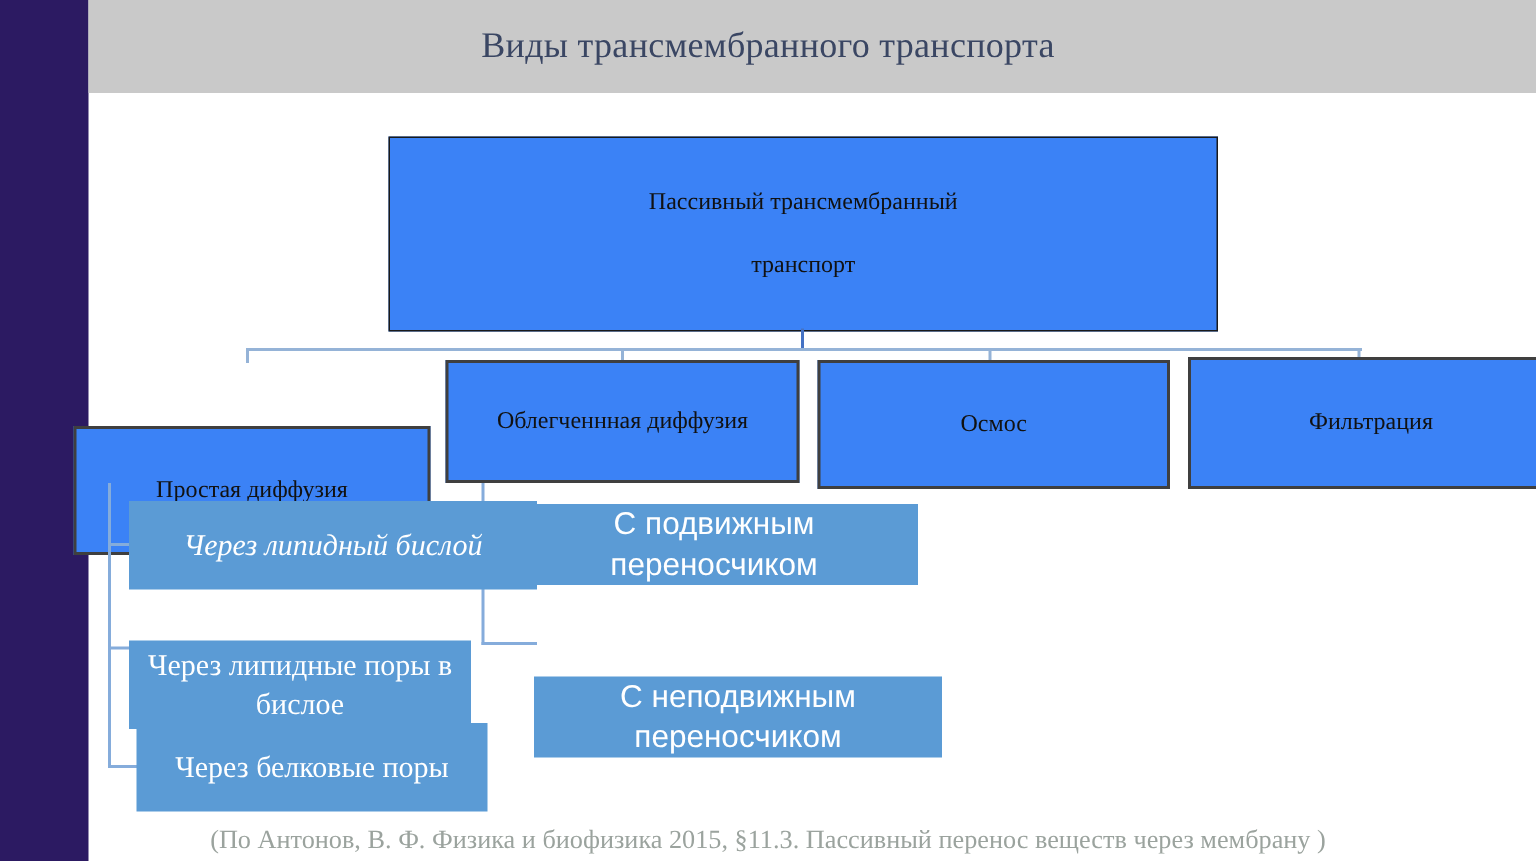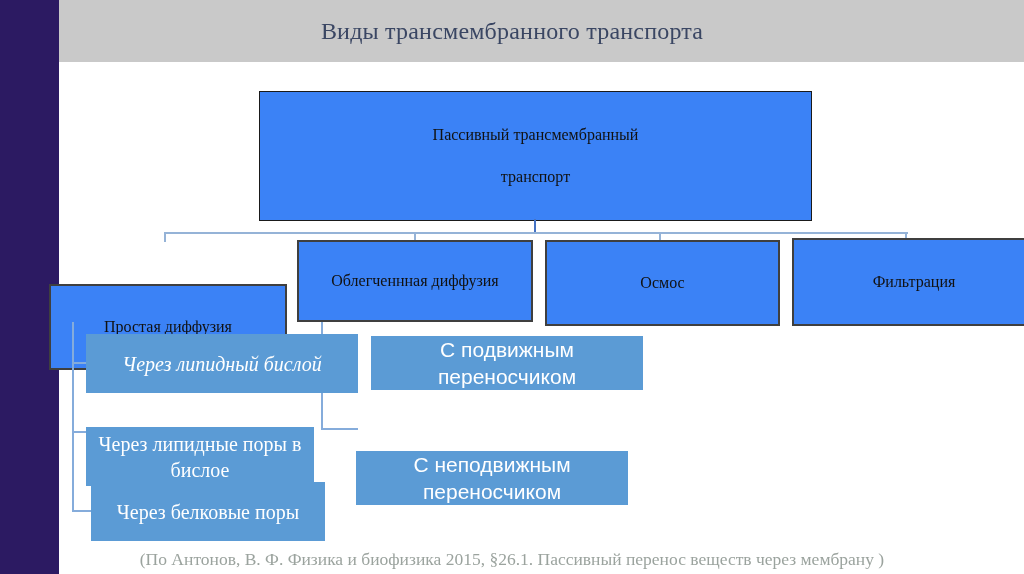--- a/index.html
+++ b/index.html
@@ -32,21 +32,21 @@
   #branch-3 { left:792px; top:238px; width:240px; height:84px; }
   
   .bluebox {
     position:absolute; background:#5B9BD5; color:#ffffff;
     display:flex; align-items:center; justify-content:center;
     text-align:center; font-size:20px; line-height:26px;
   }
   #child-0-0 { left:86px; top:334px; width:272px; height:59px;font-style:italic; }
   #child-0-1 { left:86px; top:403px; width:228px; height:59px;margin-top:24px; }
   #child-0-2 { left:91px; top:482px; width:234px; height:59px; }
-  #child-1-0 { left:371px; top:336px; width:272px; height:54px; font-family:"Liberation Sans", sans-serif; font-size:21px; line-height:27px; }
+  #child-1-0 { left:340px; top:336px; width:272px; height:54px; font-family:"Liberation Sans", sans-serif; font-size:21px; line-height:27px; }
   #child-1-1 { left:356px; top:403px; width:272px; height:54px; font-family:"Liberation Sans", sans-serif; font-size:21px; line-height:27px;margin-top:48px; }
   
   .line { position:absolute; background:#95B3D7; }
   .line.dark { background:#4472C4; }
   .line.sub { background:#85ACDB; }
   
   .caption {
     position:absolute; left:0; top:549px; width:1024px;
     text-align:center; font-size:17.5px; color:#9BA39E;
   }
@@ -84,15 +84,15 @@
   <div class="line sub" style="left:321px; top:362px; width:37px; height:2px;"></div>
   <div class="line sub" style="left:321px; top:428px; width:37px; height:2px;"></div>
 
   <div class="bluebox" id="child-0-0">Через липидный бислой</div>
   <div class="bluebox" id="child-0-1">Через липидные поры в бислое</div>
   <div class="bluebox" id="child-0-2">Через белковые поры</div>
 
   <div class="bluebox" id="child-1-0">С подвижным переносчиком</div>
   <div class="bluebox" id="child-1-1">С неподвижным переносчиком</div>
 
-  <div class="caption">(По Антонов, В. Ф. Физика и биофизика 2015, §26.1. Пассивный перенос веществ через мембрану )</div>
+  <div class="caption">(По Антонов, В. Ф. Физика и биофизика 2015, §11.3. Пассивный перенос веществ через мембрану )</div>
 
 </div>
 
 </body></html>

